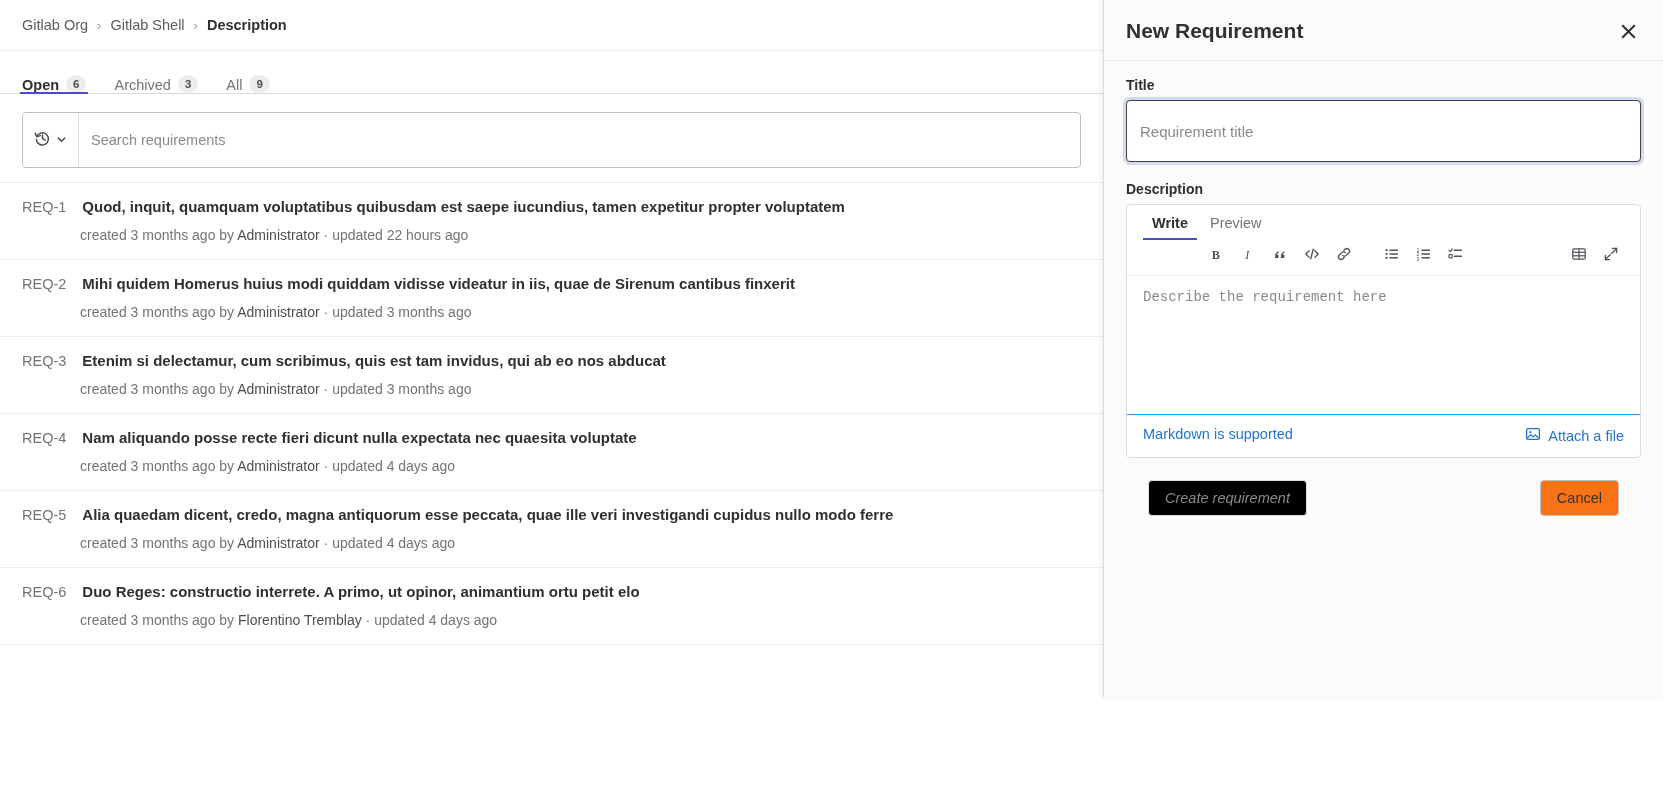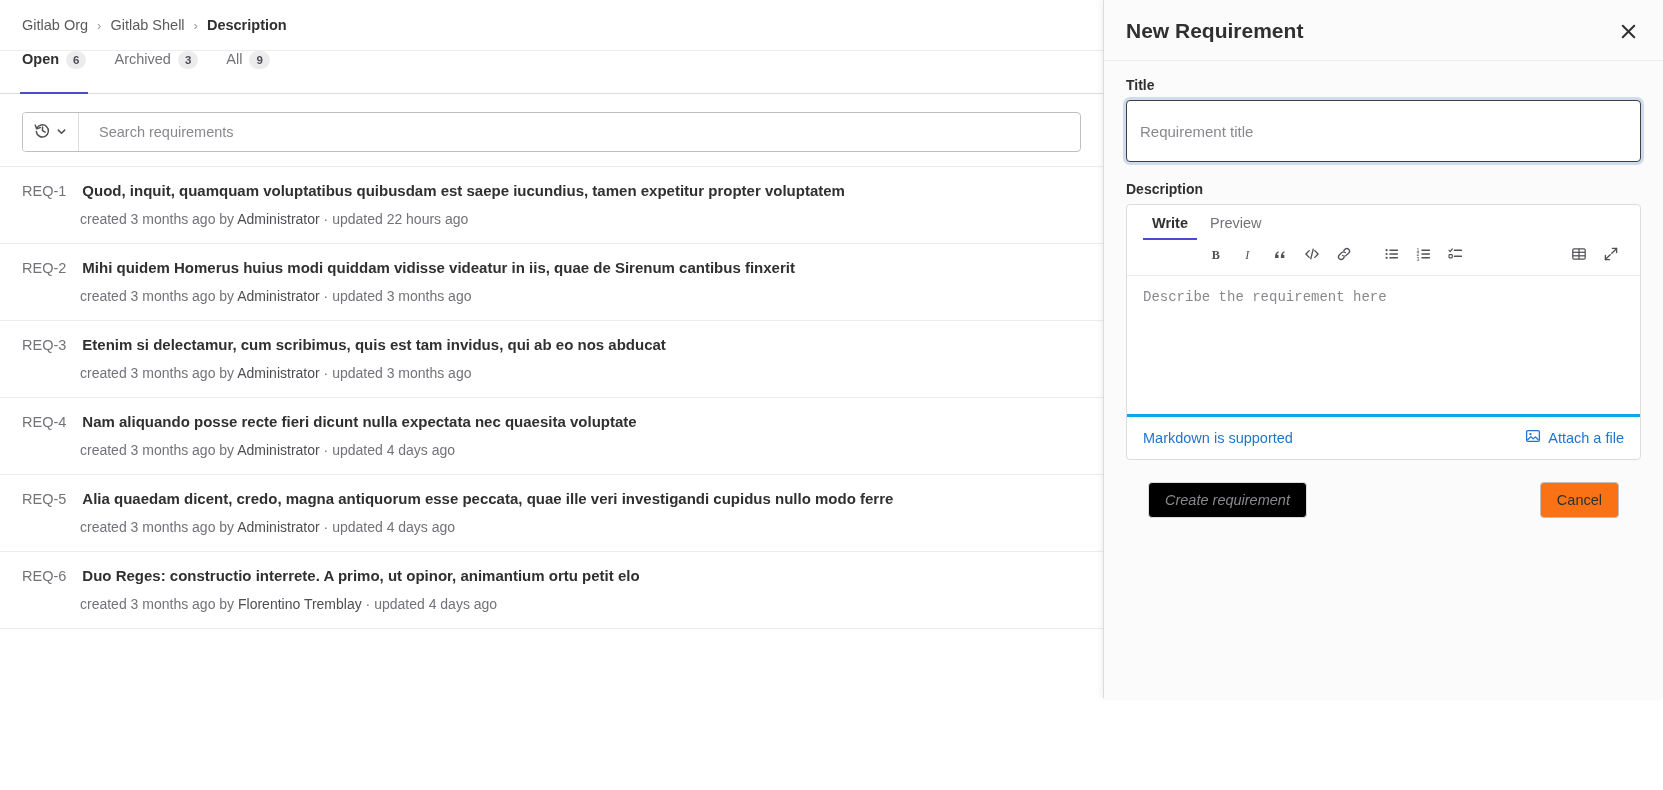--- a/index.html
+++ b/index.html
@@ -33,21 +33,21 @@
   .crumb-sep { color: #9a9a9a; font-size: 13px; }
 
   .tabs-bar {
     border-top: 1px solid #ececef;
     border-bottom: 1px solid #dcdcde;
     height: 44px;
     padding: 0 22px;
     display: flex; align-items: stretch;
   }
   .tab {
-    display: flex; align-items: flex-start; gap: 7px;
+    display: flex; align-items: flex-end; gap: 7px;
     padding: 0 14px 0 0;
     margin-right: 14px;
     font-size: 14.5px;
     color: #737278;
     position: relative;
     cursor: pointer;
   }
   .tab.active { color: #303030; font-weight: 700; }
   .tab.active::after {
     content: ""; position: absolute; left: -2px; right: 12px; bottom: -1px;
@@ -61,24 +61,23 @@
     font-weight: 600;
     padding: 1px 7px;
     line-height: 16px;
   }
 
   .search-wrap { padding: 18px 22px 14px 22px; }
   .search-box {
     display: flex; align-items: stretch;
     border: 1px solid #bfbfc3;
     border-radius: 4px;
-    height: 40px;
+    height: 56px;
     background: #fff;
     overflow: hidden;
-    gap: 8px;
   }
   .history-btn {
     display: flex; align-items: center; gap: 5px;
     padding: 0 11px;
     border-right: 1px solid #dcdcde;
     background: #fff;
     cursor: pointer;
     color: #4e4e52;
   }
   .search-input-area {
@@ -197,22 +196,22 @@
     padding: 13px 16px 10px 16px;
     font-family: "Liberation Mono", monospace;
     font-size: 14px;
     color: #3b82f6;
     background: transparent;
     display: block;
   }
   .md-textarea::placeholder { color: #89888d; }
 
   .md-footer {
-    display: flex; align-items: center; justify-content: space-between;
-    border-top: 3px solid #0ea5e9;
+    display: flex; justify-content: space-between;
+    border-top: 1px solid #0ea5e9;
     padding: 11px 16px 12px 16px;
   }
   .md-link {
     font-size: 14.5px; color: #1f75cb; cursor: pointer; text-decoration: none;
   }
   .attach {
     display: flex; align-items: center; gap: 7px;
     font-size: 14.5px; color: #1f75cb; cursor: pointer;
   }
 

